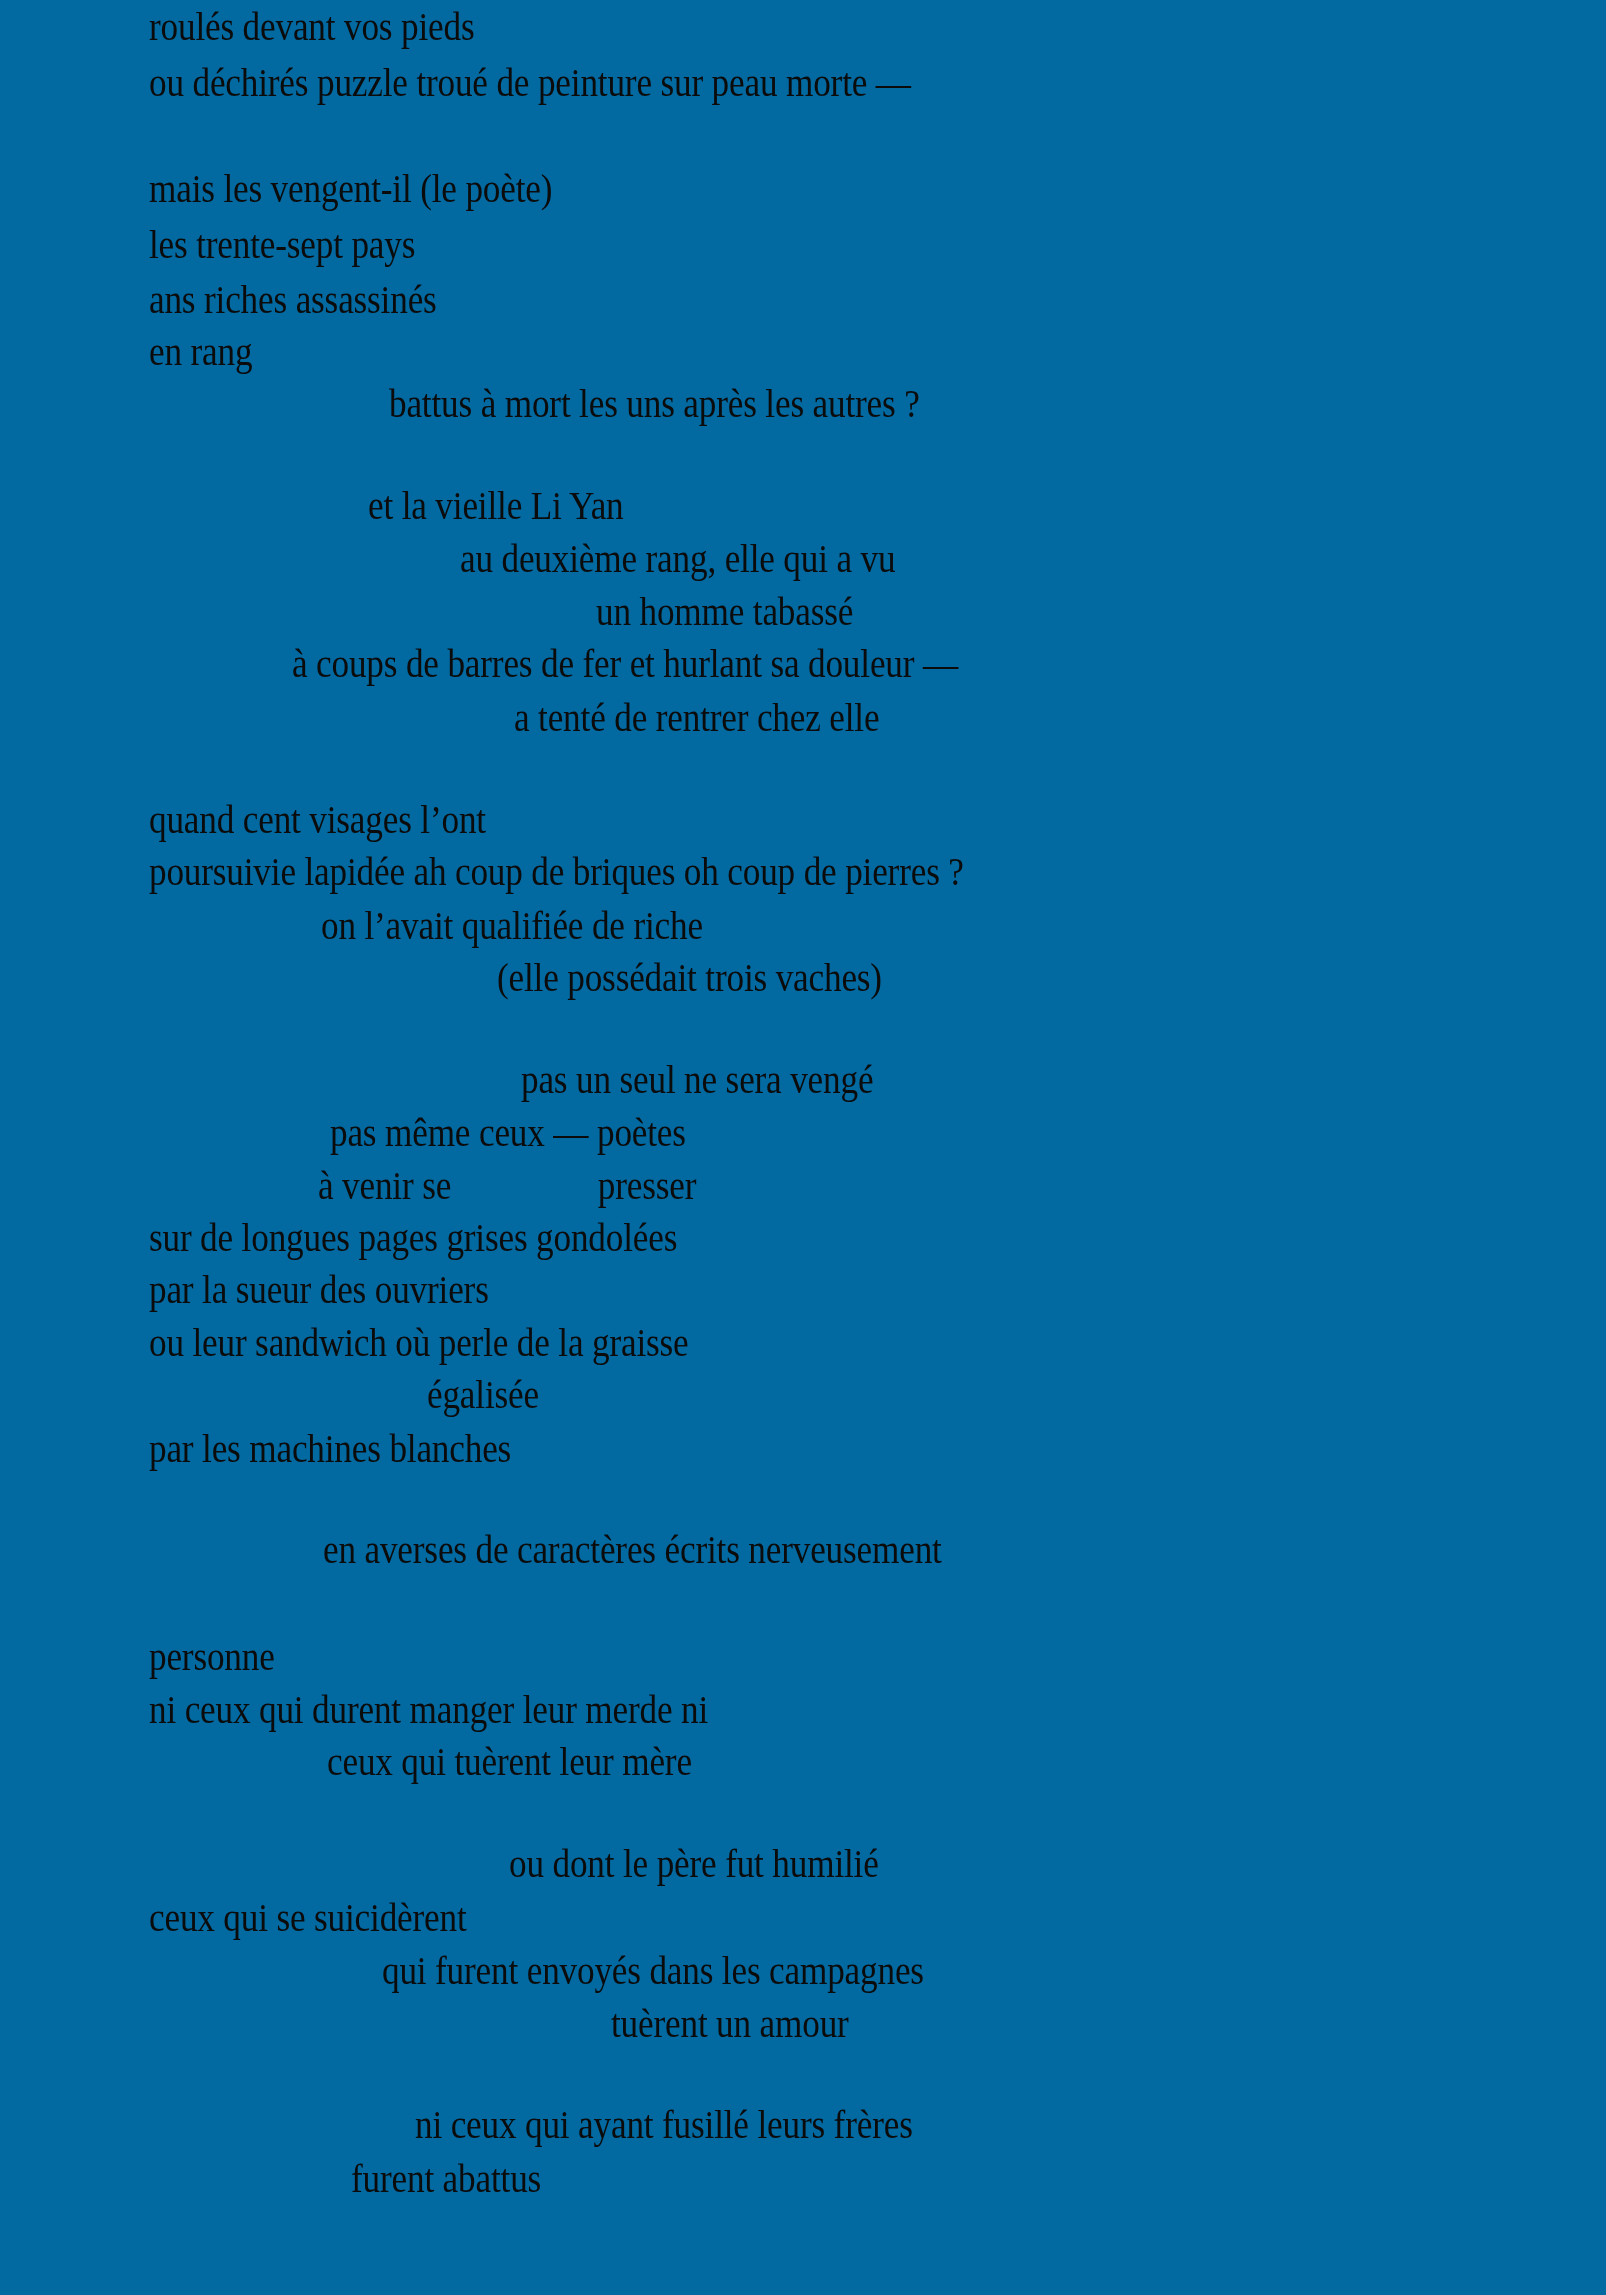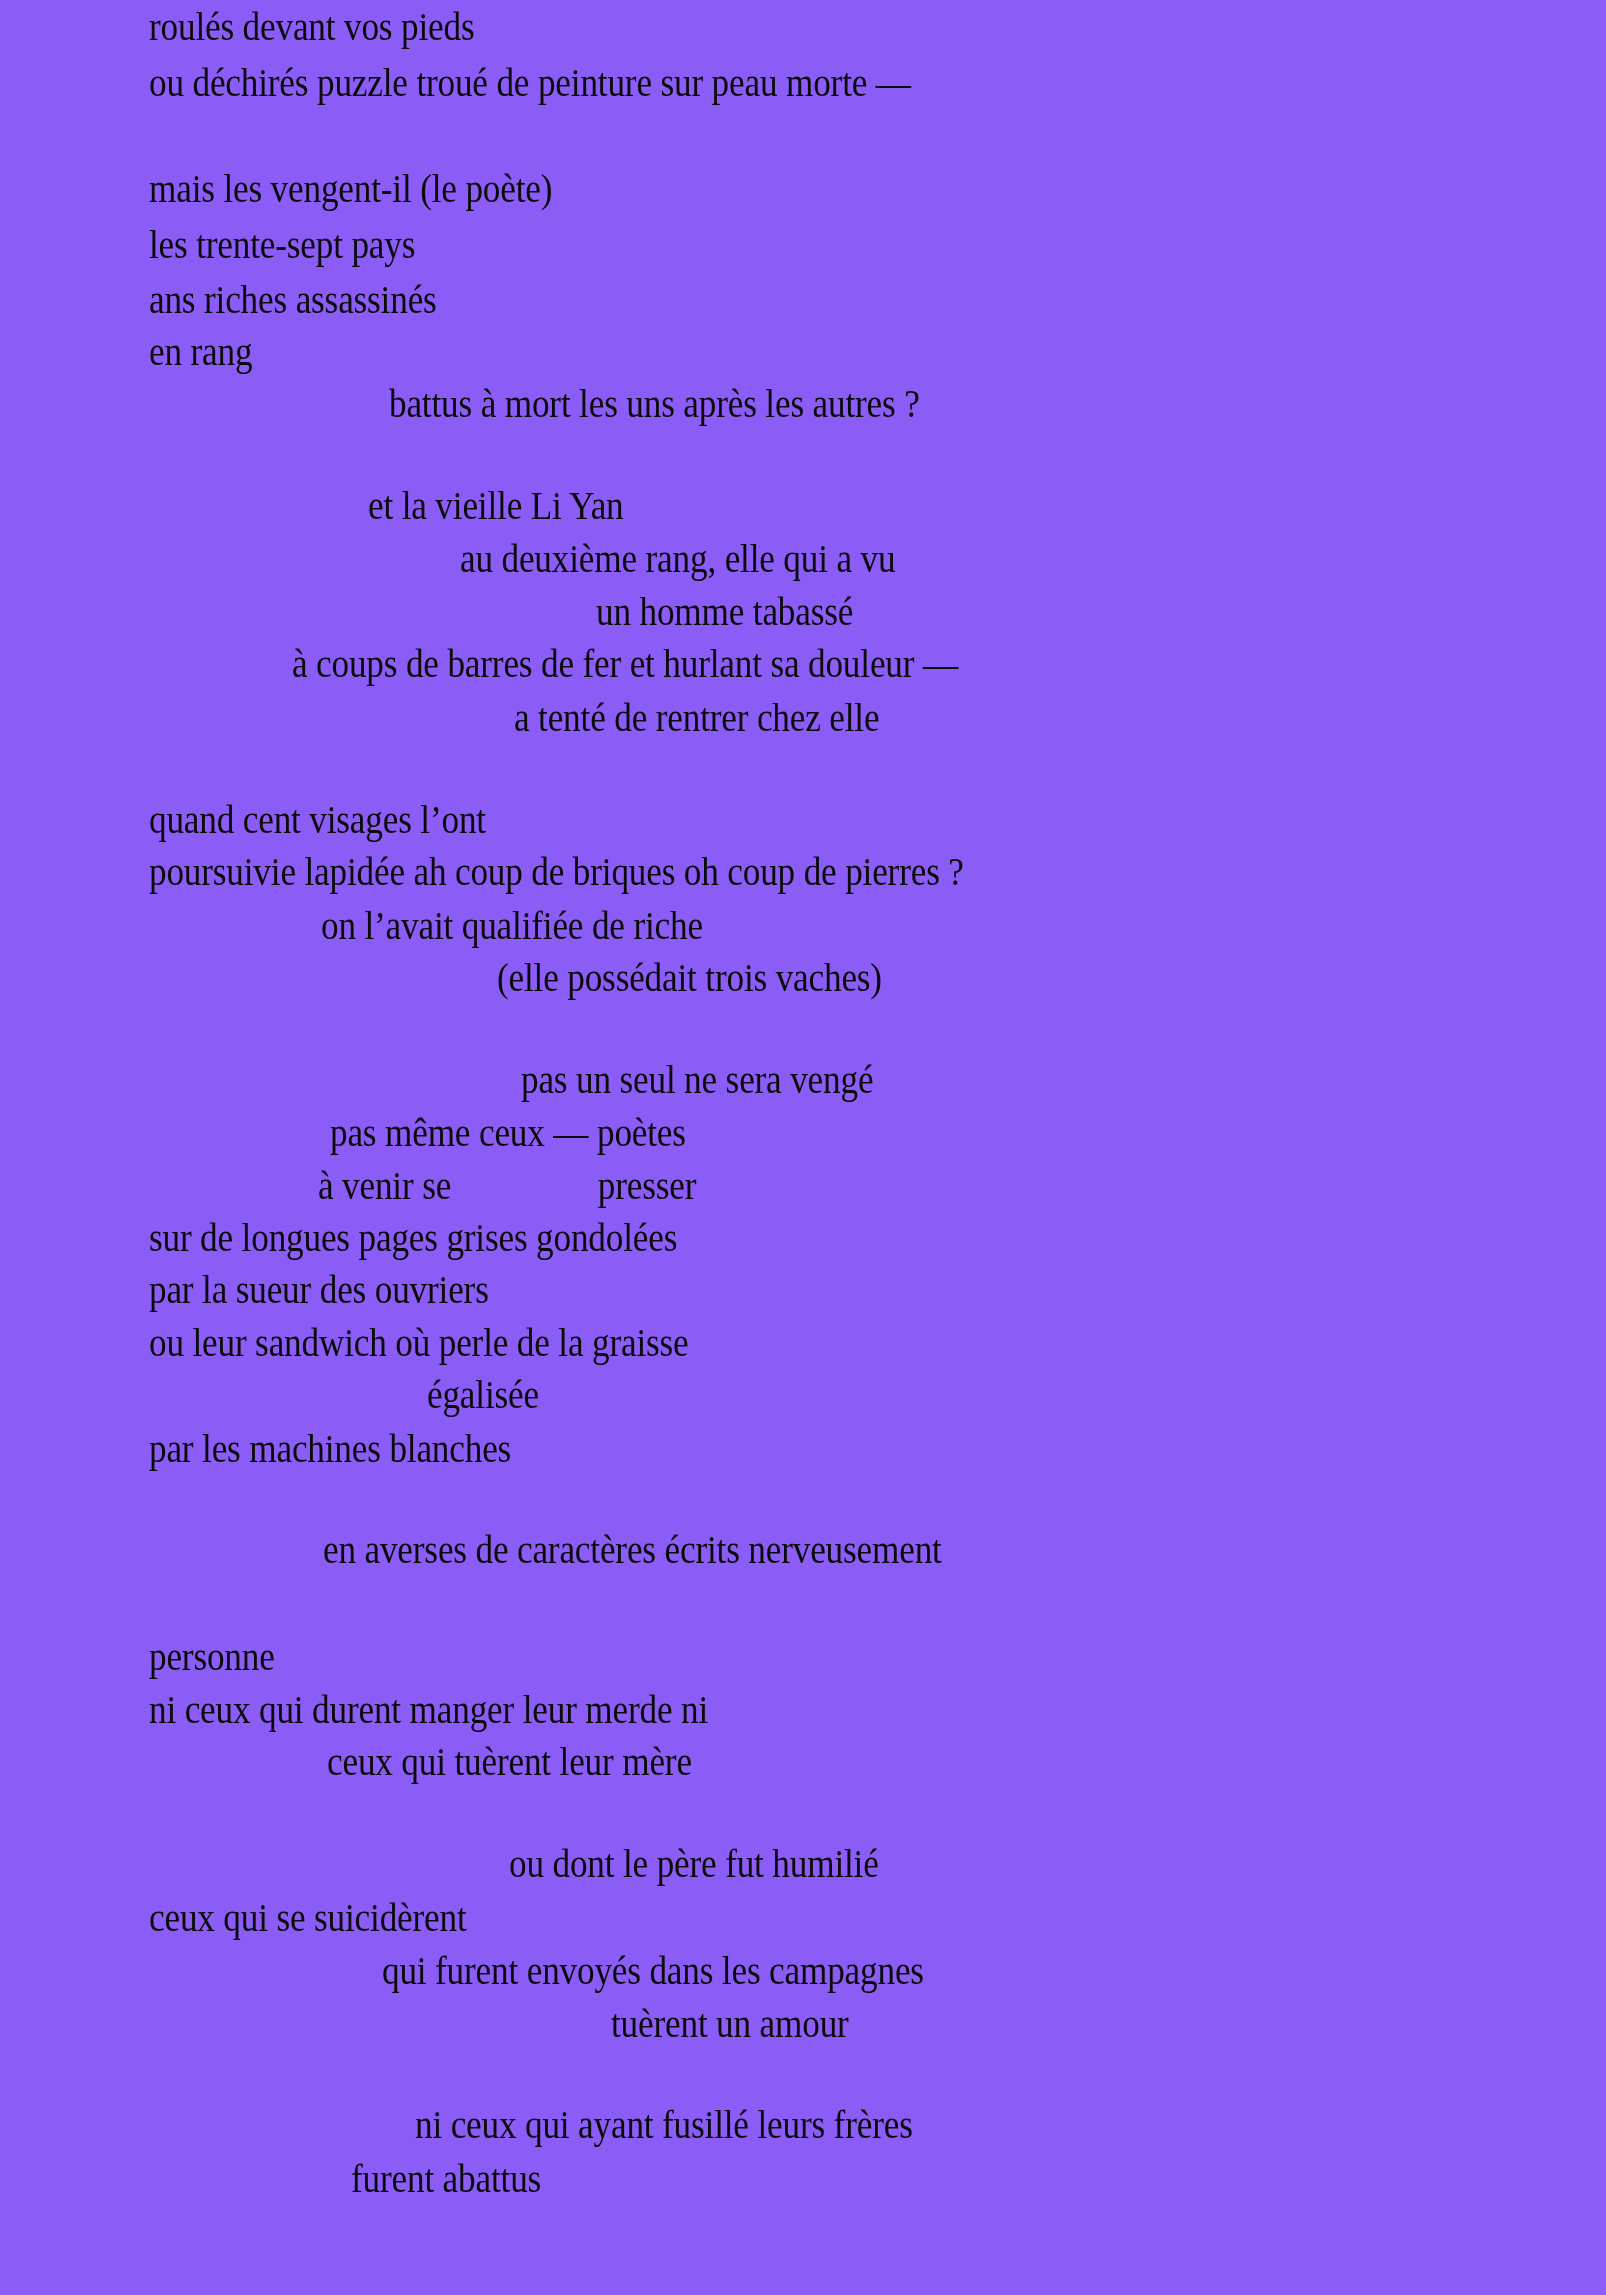--- a/index.html
+++ b/index.html
@@ -34,21 +34,21 @@
     letter-spacing: -0.2px;
     color: #0b0b0b;
     
     transform: scaleX(0.88);
     transform-origin: left center;
   }
 </style>
 </head>
 <body style="background: rgb(255, 255, 255);">
 
-<div id="page" style="background: #8b5cf6; color: rgb(11, 11, 11);">
+<div id="page" style="background: #0369a1; color: rgb(11, 11, 11);">
   <div id="poem">
       <div class="line" style="left: 149px; top: 7px;">roulés devant vos pieds</div>
       <div class="line" style="left: 149px; top: 63px;">ou déchirés puzzle troué de peinture sur peau morte —</div>
       <div class="line" style="left: 149px; top: 169px;">mais les vengent-il (le poète)</div>
       <div class="line" style="left: 149px; top: 225px;">les trente-sept pays</div>
       <div class="line" style="left: 149px; top: 280px;">ans riches assassinés</div>
       <div class="line" style="left: 149px; top: 332px;">en rang</div>
       <div class="line" style="left: 389px; top: 384px;">battus à mort les uns après les autres ?</div>
       <div class="line" style="left: 368px; top: 486px;">et la vieille Li Yan</div>
       <div class="line" style="left: 460px; top: 539px;">au deuxième rang, elle qui a vu</div>

